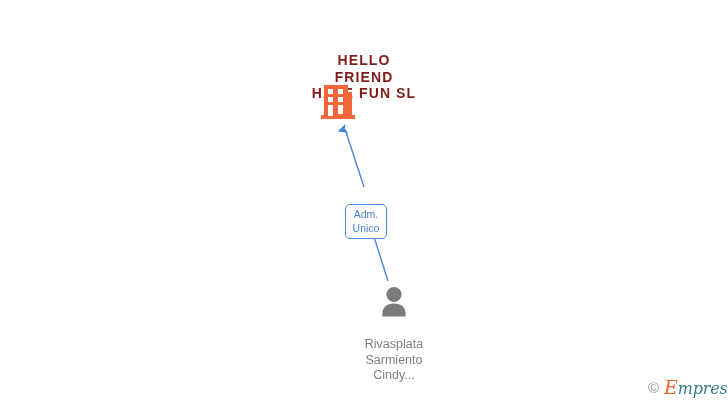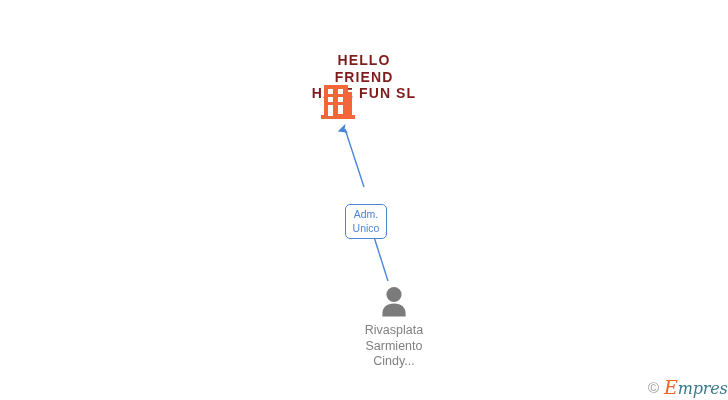--- a/index.html
+++ b/index.html
@@ -83,21 +83,21 @@
     width: 108px;
     text-align: center;
   }
   .person-icon {
     width: 36px;
     height: 36px;
     margin: 0 auto;
     display: block;
   }
   .person-name {
-    margin-top: 3px;
+    margin-top: 17px;
     color: #808080;
     font-size: 12.5px;
     line-height: 15.5px;
     white-space: pre-line;
   }
 
   
   .footer-logo {
     position: absolute;
     left: 648px;

